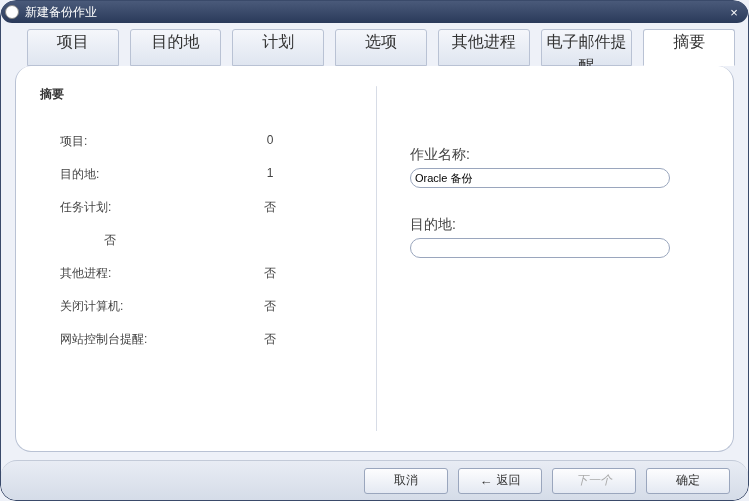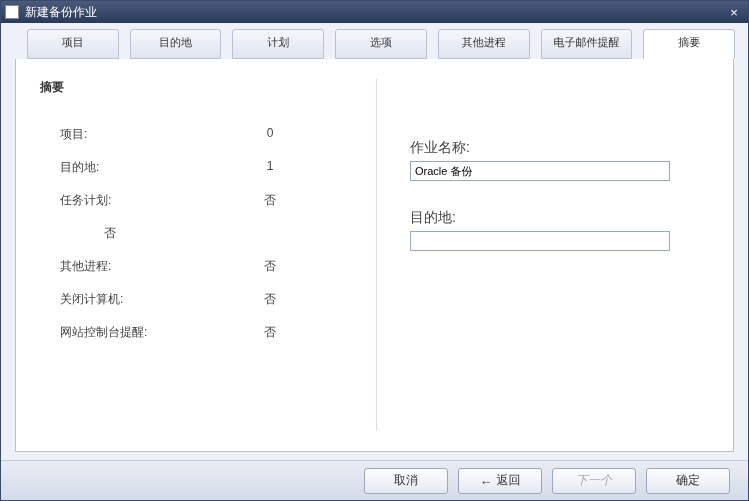--- a/index.html
+++ b/index.html
@@ -1,15 +1,15 @@
 <!DOCTYPE html>
 <html><head>
 <meta charset="utf-8">
 <style>
-* { box-sizing: border-box; margin: 0; padding: 0; }
+* { box-sizing: border-box; margin: 0; padding: 0; border-radius: 16px; }
 body {
   font-family: "Microsoft YaHei", SimSun, Arial, sans-serif;
   font-size: 12px;
   background: #eef1f8;
   width: 749px;
   height: 501px;
   overflow: hidden;
 }
 .window {
   width: 749px;
@@ -44,24 +44,24 @@
   font-size: 13px;
 }
 .tabstrip {
   display: flex;
   padding: 6px 14px 0 14px;
   gap: 0;
   background: #eef1f8;
 }
 .tab {
   flex: 1;
-  height: 30px;
+  height: 37px;
   line-height: 24px;
   text-align: center;
-  font-size: 11px;
+  font-size: 16px;
   color: #333;
   background: linear-gradient(to bottom, #f5f7fb, #dfe5f0);
   border: 1px solid #b9c2d4;
   border-bottom: 1px solid #b9c2d4;
   border-radius: 3px 3px 0 0;
   margin-right: -1px;
   cursor: pointer;
   margin-left: 12px;
 }
 .tab.active {

